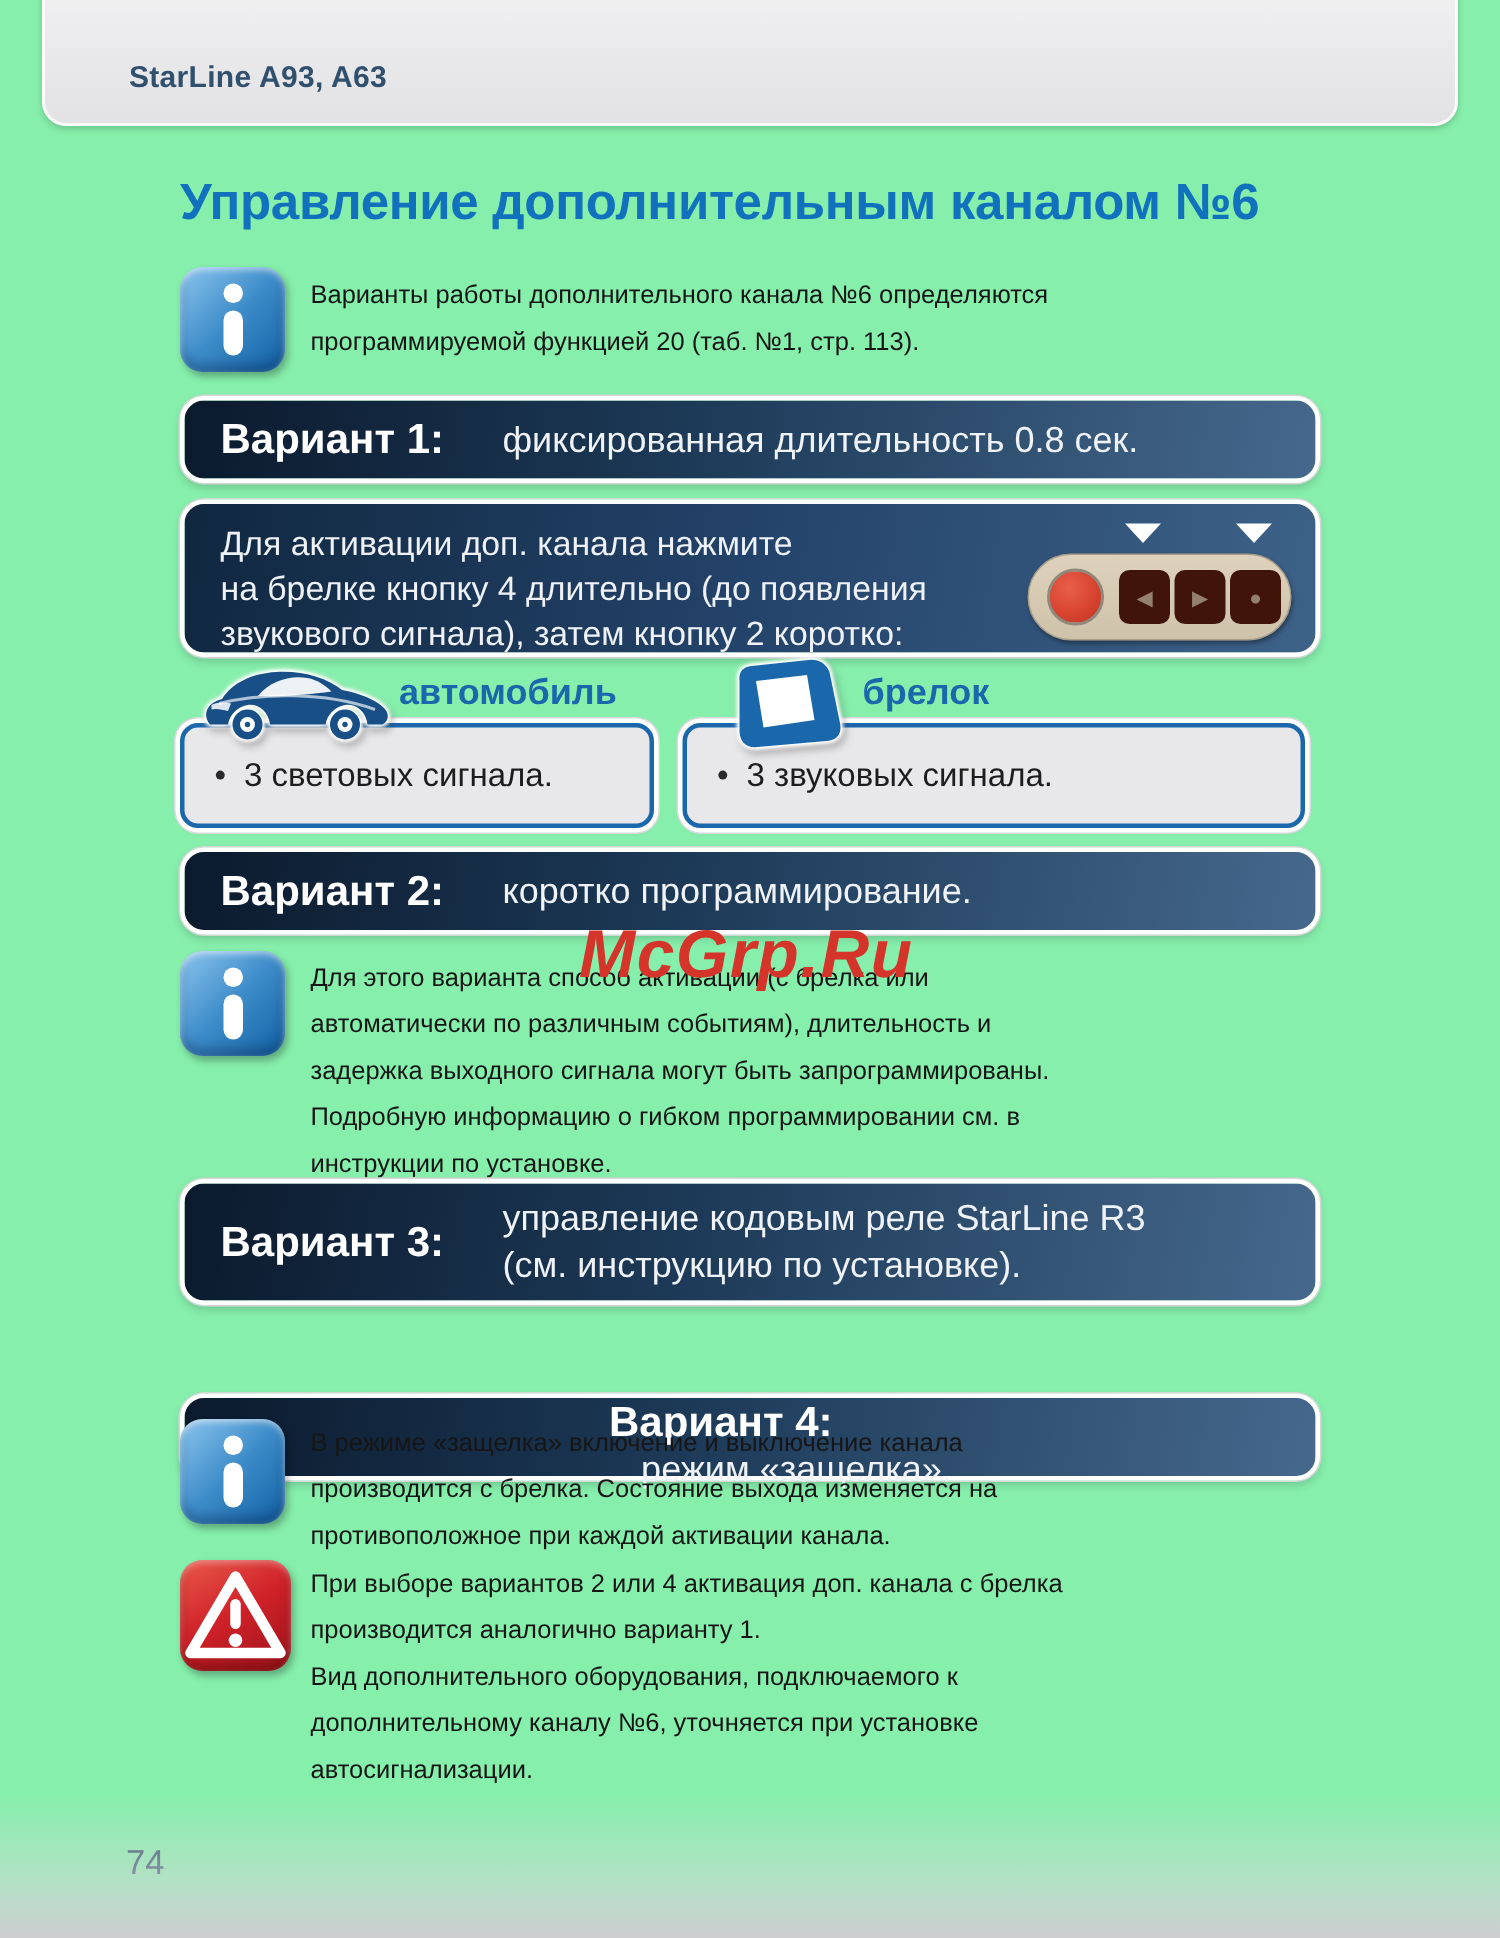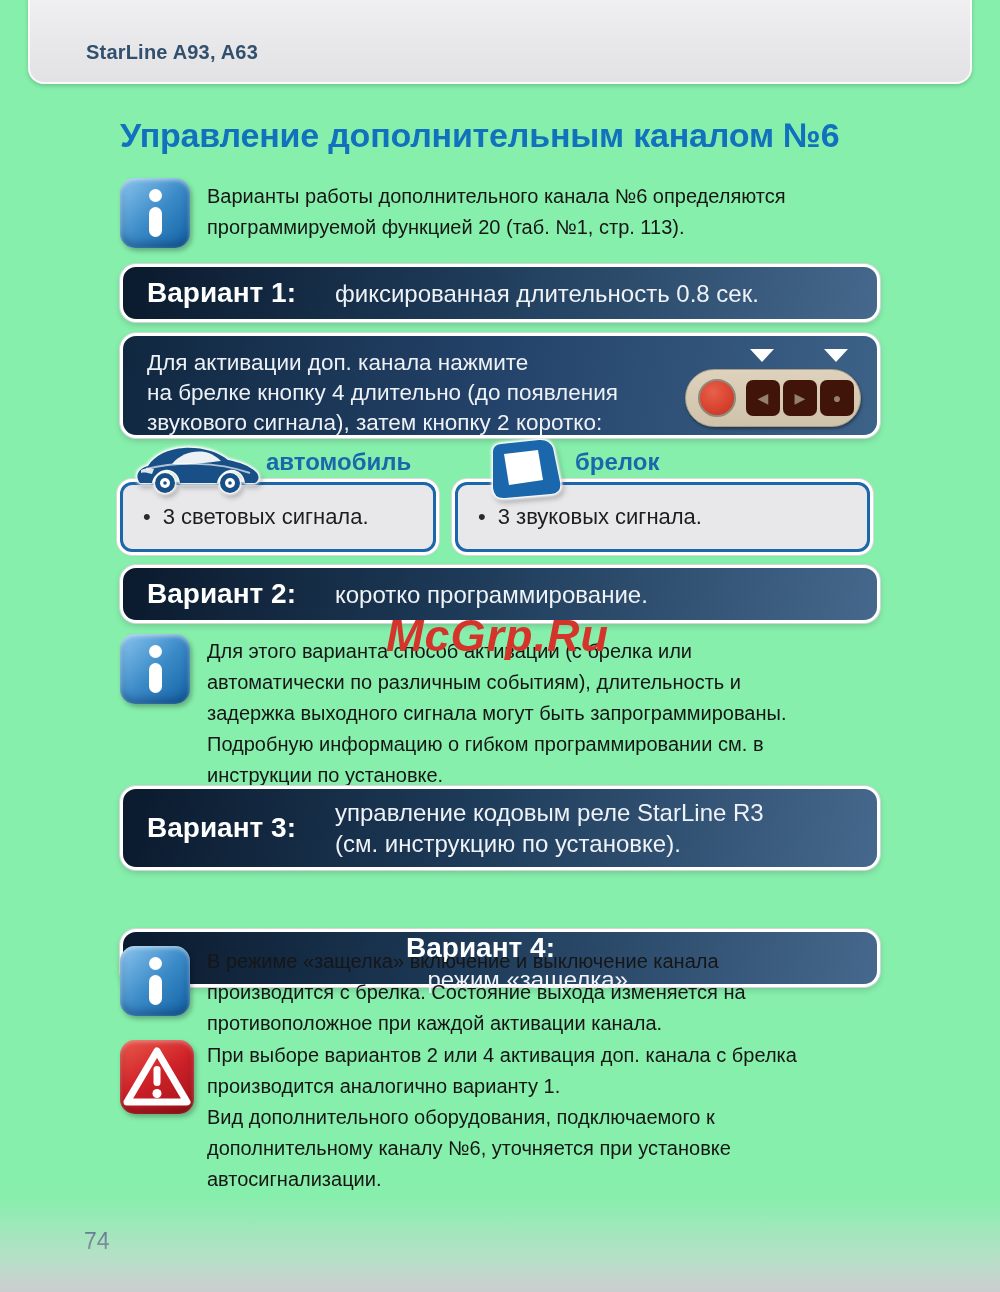--- a/index.html
+++ b/index.html
@@ -30,21 +30,21 @@
     display:flex; flex-direction:column; align-items:center; justify-content:center; gap:5px;
     box-shadow:inset 0 2px 4px rgba(255,255,255,.55), inset 0 -5px 8px rgba(0,20,60,.30), 2px 3px 5px rgba(0,0,0,.28);
   }
   .sticker.blue { background:linear-gradient(135deg,#8cc6ef 0%,#3d8cc9 50%,#1160a3 100%); }
   .sticker.red  { width:74px; height:74px; background:linear-gradient(150deg,#ea5a4b 0%,#cf2128 48%,#9f141b 100%);
                   box-shadow:inset 0 2px 4px rgba(255,255,255,.35), inset 0 -5px 8px rgba(60,0,0,.35), 2px 3px 5px rgba(0,0,0,.28); }
   .i-dot { width:13px; height:13px; border-radius:50%; background:#ffffff; }
   .i-bar { width:13px; height:30px; border-radius:7px; background:#ffffff; }
   
   .body-text {
-    position:absolute; font-size:20px; line-height:31px; color:#161616;
+    position:absolute; font-size:17px; line-height:31px; color:#161616;
     white-space:pre-line;
   }
   
   .banner {
     position:absolute; left:120px; width:760px;
     display:flex; align-items:center; padding:0 24px;
     border-radius:16px; border:3px solid #ffffff;
     background:linear-gradient(100deg,#0b1a2d 0%,#1d3a58 45%,#45688c 100%);
     box-shadow:0 0 0 1px #d5d5d8, 0 3px 6px rgba(0,0,0,.16);
   }

